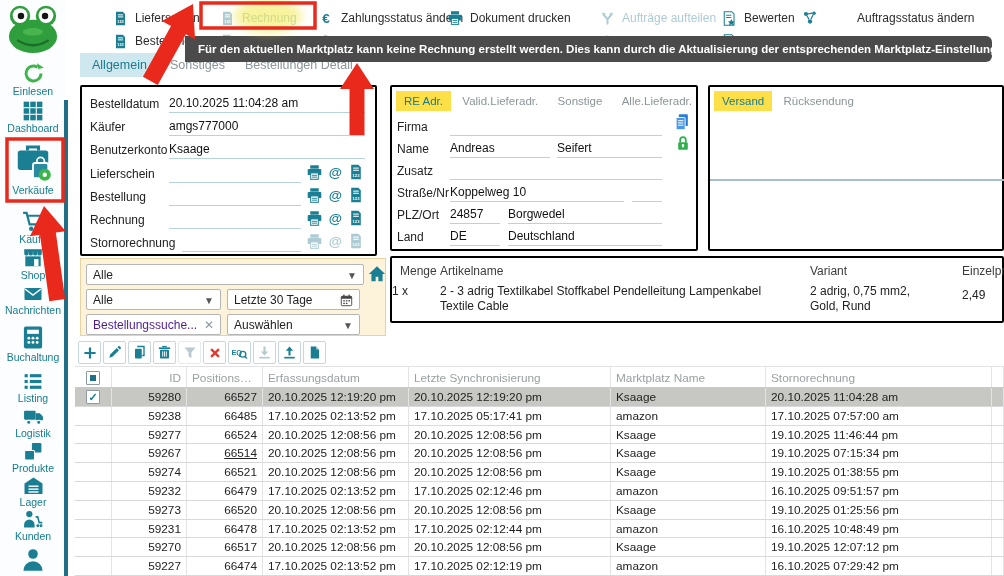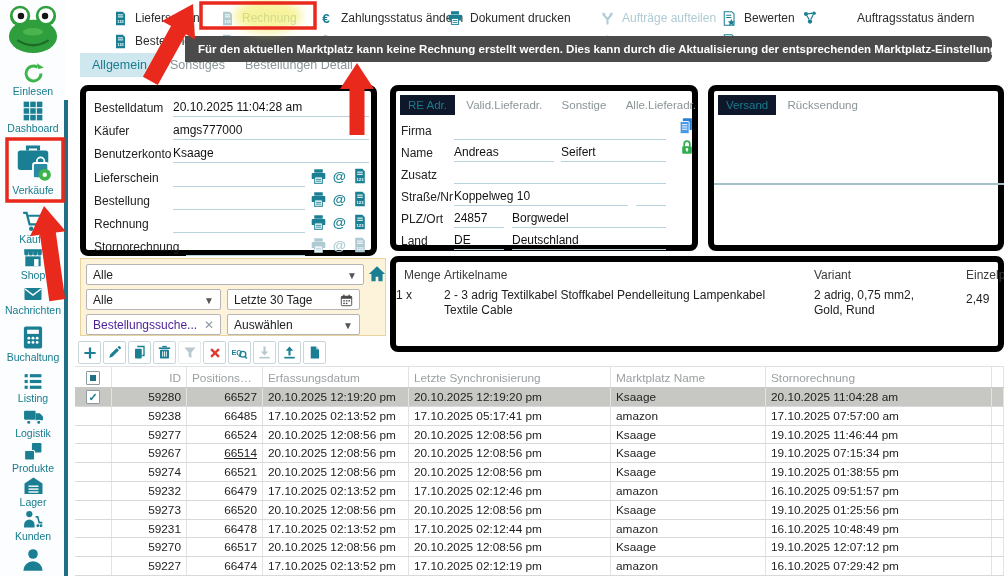--- a/index.html
+++ b/index.html
@@ -17,25 +17,25 @@
   
   .tb-item{position:absolute;display:flex;align-items:center;gap:7px;height:20px;white-space:nowrap;font-size:12px;color:#2c2c2c;cursor:pointer}
   
   #tooltip{position:absolute;left:185px;top:36px;width:807px;height:26px;line-height:26px;
     background:#4b4b4b;color:#fff;font-weight:bold;font-size:11.5px;padding-left:13px;
     border-radius:0 6px 6px 0;z-index:40;box-sizing:border-box;white-space:nowrap;overflow:hidden}
   
   .mtab{position:absolute;top:53px;height:24px;line-height:24px;padding:0 12px;font-size:12.5px;color:#8b9598;cursor:pointer}
   .mtab.active{background:#cfe8f0;color:#1a7b8e}
   
-  .panel{position:absolute;background:#fff;border:6px solid #000000;border-radius:8px;box-sizing:border-box}
+  .panel{position:absolute;background:#fff;border:2px solid #000000;border-radius:2px;box-sizing:border-box}
   .frow-label{position:absolute;left:8px;font-size:12px;color:#222;white-space:nowrap}
   .frow-val{position:absolute;border-bottom:1px solid #b9d3dc;font-size:12px;color:#111;height:16px;white-space:nowrap}
   .ptab{display:inline-block;height:20px;line-height:20px;padding:0 8px;font-size:11.5px;color:#8b9598;cursor:pointer}
-  .ptab.active{background:#0f172a;color:#1a7b8e}
+  .ptab.active{background:#fde047;color:#1a7b8e}
   
   #filterbox{position:absolute;left:80px;top:258px;width:306px;height:78px;background:#fdf3da;border:1px solid #e7d3a0;box-sizing:border-box}
   .fctrl{position:absolute;background:#fff;border:1px solid #b5b5b5;border-radius:2px;height:21px;line-height:21px;
     font-size:12px;color:#222;padding:0 6px;box-sizing:border-box;white-space:nowrap;overflow:hidden}
   .caret{float:right;color:#555;font-size:10px}
   .fph{color:#4c1d95}
   
   .gbtn{position:absolute;top:341px;width:23px;height:23px;background:#fff;border:1px solid #c7d7dc;border-radius:2px;
     box-sizing:border-box;display:flex;align-items:center;justify-content:center;cursor:pointer}
   
@@ -556,21 +556,21 @@
 </div>
 
 <div class="panel" style="left:708px;top:85px;width:296px;height:166px">
   <div class="abs" style="left:4px;top:4px;white-space:nowrap">
     <span class="ptab active">Versand</span>
     <span class="ptab">Rücksendung</span>
   </div>
   <div class="abs" style="left:0;top:92px;width:294px;height:2px;background:#a7bfc9"></div>
 </div>
 
-<div class="panel" style="left:390px;top:256px;width:614px;height:96px">
+<div class="panel" style="left:390px;top:256px;width:614px;height:67px">
   <span class="abs hdrtxt" style="left:8px;top:6px">Menge</span>
   <span class="abs hdrtxt" style="left:48px;top:6px">Artikelname</span>
   <span class="abs hdrtxt" style="left:418px;top:6px">Variant</span>
   <span class="abs hdrtxt" style="left:570px;top:6px;white-space:nowrap">Einzelpreis</span>
   <span class="abs" style="left:0;top:26px">1 x</span>
   <div class="abs" style="left:48px;top:26px;width:330px;line-height:15px">2 - 3 adrig Textilkabel Stoffkabel Pendelleitung Lampenkabel Textile Cable</div>
   <div class="abs" style="left:418px;top:26px;width:130px;line-height:15px">2 adrig, 0,75 mm2, Gold, Rund</div>
   <span class="abs" style="left:570px;top:30px">2,49</span>
 </div>
 

